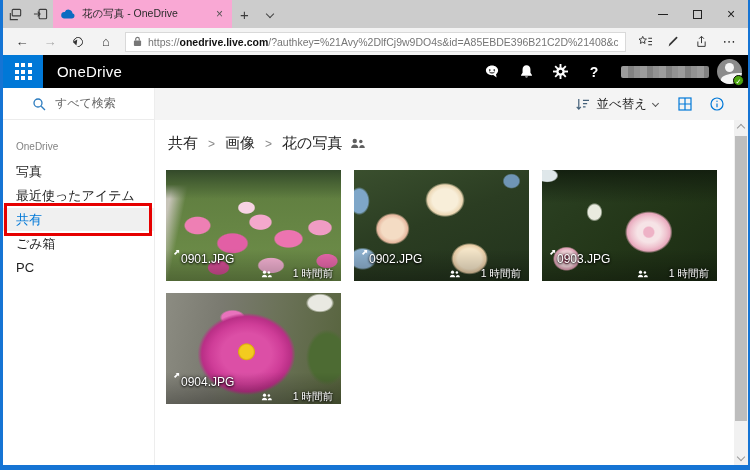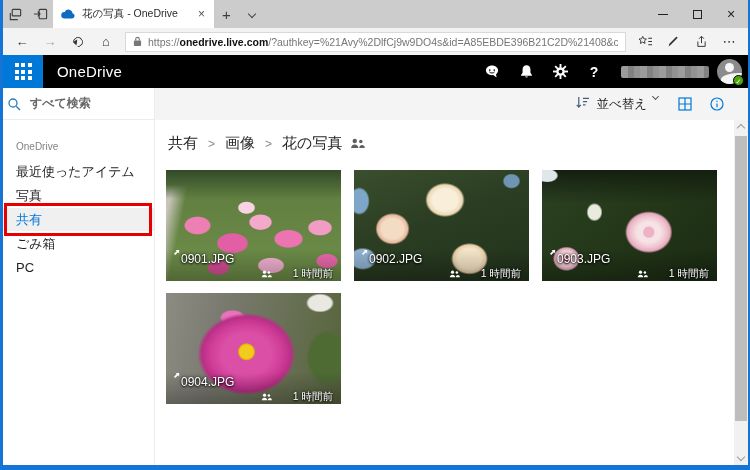--- a/index.html
+++ b/index.html
@@ -4,21 +4,21 @@
 <style>
   html,body{margin:0;padding:0;width:750px;height:470px;overflow:hidden;
     font-family:"Liberation Sans","DejaVu Sans",sans-serif;background:#fff;}
   *{box-sizing:border-box;}
   .window{width:750px;height:470px;display:flex;flex-direction:column;
     border-left:3px solid #1574d4;border-right:2px solid #1574d4;border-bottom:5px solid #1574d4;}
 
   
   .tabbar{height:28px;background:#cccccc;display:flex;align-items:stretch;flex:0 0 auto;}
   .tabbar .tbtn{width:25px;display:flex;align-items:center;justify-content:center;color:#3c3c3c;cursor:pointer;}
-  .tab{width:161px;background:#ffffff;display:flex;align-items:center;padding:0 7px;gap:6px;cursor:pointer;}
+  .tab{width:179px;background:#f9a8d4;display:flex;align-items:center;padding:0 7px;gap:6px;cursor:pointer;}
   .tab-title{font-size:10.5px;color:#2b2b2b;white-space:nowrap;overflow:hidden;flex:1;}
   .tab-close{font-size:12px;color:#555;padding:0 2px;cursor:pointer;}
   .newtab{font-size:15px;color:#333;}
   .chev{width:6px;height:6px;border-right:1.4px solid #444;border-bottom:1.4px solid #444;transform:rotate(45deg);display:inline-block;}
   .spacer{flex:1;}
   .wbtn{width:34px;display:flex;align-items:center;justify-content:center;color:#222;cursor:pointer;}
   .min-glyph{width:10px;height:1px;background:#222;}
   .max-glyph{width:9px;height:9px;border:1px solid #222;}
   .close-glyph{font-size:14px;line-height:1;color:#222;}
 
@@ -47,35 +47,35 @@
   .avatar{clip-path:none;}
   .avatar .mask{position:absolute;inset:0;border-radius:50%;overflow:hidden;}
   .presence{position:absolute;right:-2px;bottom:-2px;width:11px;height:11px;border-radius:50%;background:#4ca60c;color:#fff;
     font-size:7px;line-height:11px;text-align:center;border:1px solid #000;}
 
   
   .main{flex:1;display:flex;min-height:0;background:#fff;position:relative;}
 
   
   .sidebar{width:152px;flex:0 0 auto;border-right:1px solid #ededed;position:relative;display:flex;flex-direction:column;}
-  .search-row{height:32px;display:flex;align-items:center;padding-left:4px;gap:9px;border-bottom:1px solid #ececec;cursor:pointer;font-weight:bold;}
+  .search-row{height:32px;display:flex;align-items:center;padding-left:29px;gap:9px;border-bottom:1px solid #ececec;cursor:pointer;}
   .search-label{font-size:12px;color:#666;}
   .side-group{font-size:10px;color:#828282;margin:21px 0 8px 13px;}
   .side-item{font-size:13px;color:#1f1f1f;padding:3px 13px;line-height:17px;cursor:pointer;position:relative;margin-bottom:1px;}
   .side-item.selected{background:#f0f0f0;color:#0078d7;}
   .annotation{position:absolute;left:1px;right:2px;top:-5px;bottom:-5px;border:3px solid #e60000;pointer-events:none;z-index:6;}
   .side-footer{position:absolute;left:13px;bottom:7px;}
   .side-footer .flink{font-size:11px;color:#0078d7;line-height:24px;cursor:pointer;display:block;}
 
   
   .content{flex:1;display:flex;flex-direction:column;min-width:0;position:relative;}
   .toolbar{height:32px;background:#f4f4f4;display:flex;align-items:center;padding:0 24px 0 9px;flex:0 0 auto;gap:0;}
   .tool-left{display:flex;align-items:center;gap:7px;cursor:pointer;}
   .tool-label{font-size:12.5px;color:#252525;}
-  .sortgrp{display:flex;gap:6px;cursor:pointer;margin-right:20px;}
+  .sortgrp{display:flex;align-items:center;gap:6px;cursor:pointer;margin-right:20px;}
   .sortgrp .chev{border-color:#555;width:5px;height:5px;margin-top:-2px;}
   .tico{display:flex;align-items:center;justify-content:center;cursor:pointer;margin-right:18px;}
   .tico:last-child{margin-right:0;}
 
   .body{flex:1;background:#fff;padding:13px 24px 0 11px;position:relative;overflow:hidden;}
   .breadcrumb{display:flex;align-items:center;font-size:15px;color:#262626;gap:10px;margin:1px 0 17px 2px;}
   .crumb{cursor:pointer;}
   .crumb-sep{font-size:12px;color:#8a8a8a;}
   .crumb-shared-icon{margin-left:-2px;color:#5f5f5f;display:flex;align-items:center;}
 
@@ -293,22 +293,22 @@
       <div class="search-row">
         <span>
           <svg width="14" height="14" viewBox="0 0 14 14" fill="none" stroke="#2b7bbf" stroke-width="1.3">
               <circle cx="6" cy="6" r="4"></circle>
               <path d="M9.2 9.2L13 13"></path>
             </svg>
         </span>
         <span class="search-label">すべて検索</span>
       </div>
       <div class="side-group">OneDrive</div>
+      <div class="side-item">写真</div>
       <div class="side-item">最近使ったアイテム</div>
-      <div class="side-item">写真</div>
       <div class="side-item selected">
         <span>共有</span>
         <span class="annotation"></span>
       </div>
       <div class="side-item">ごみ箱</div>
       <div class="side-item">PC</div>
     </div>
 
     <div class="content">
       <div class="toolbar">

